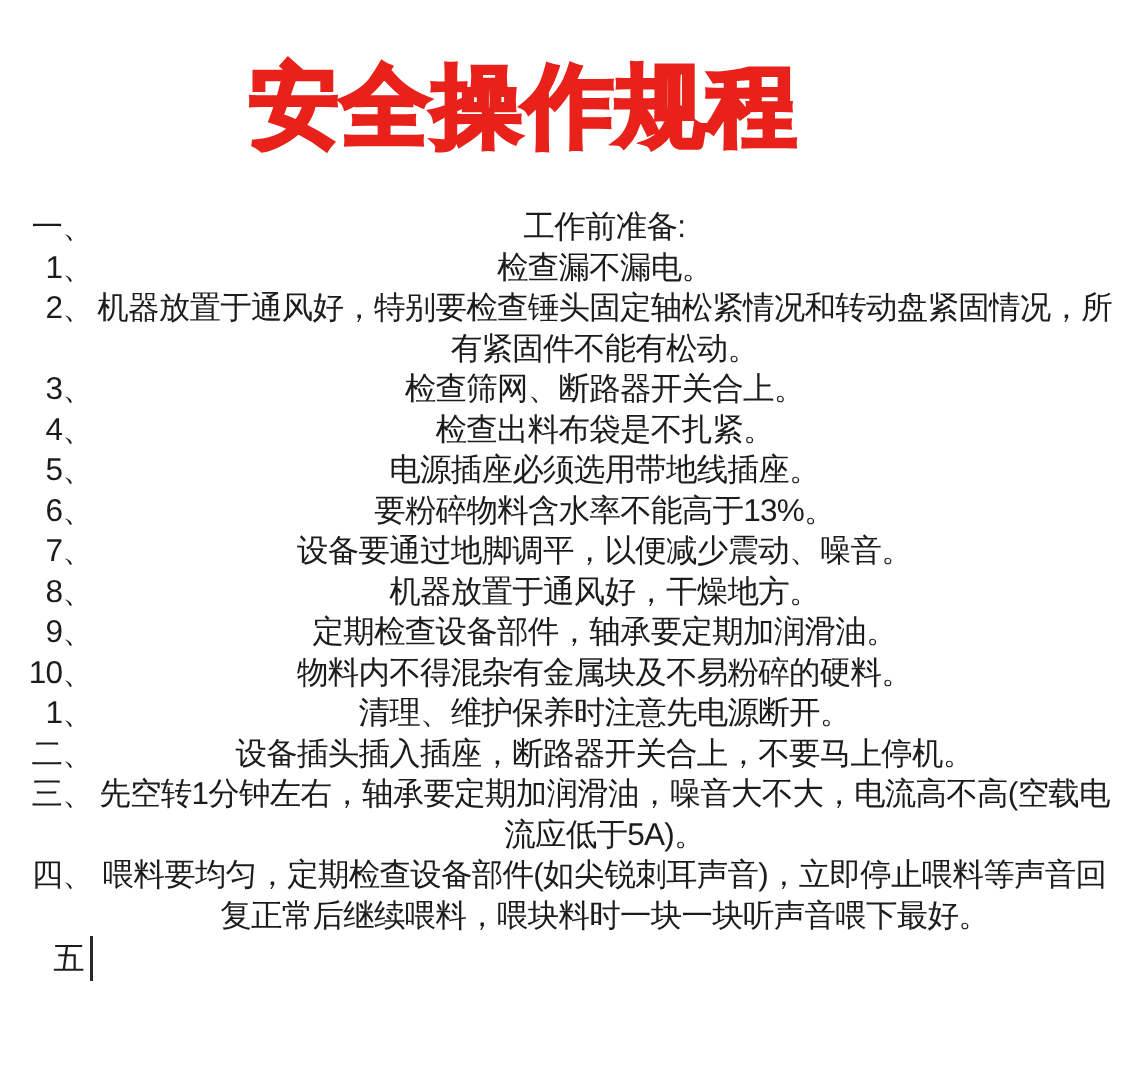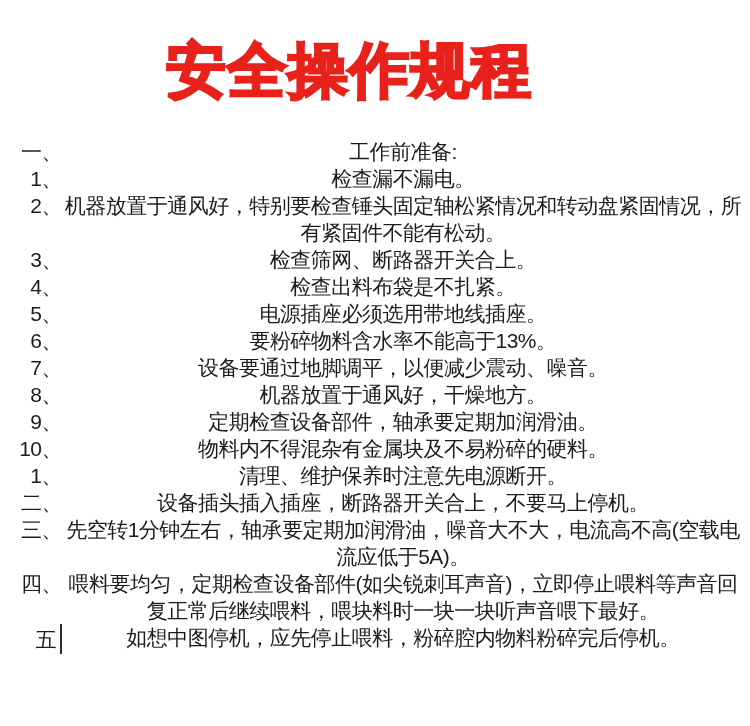--- a/index.html
+++ b/index.html
@@ -147,18 +147,17 @@
       <span class="txt">先空转1分钟左右，轴承要定期加润滑油，噪音大不大，电流高不高(空载电流应低于5A)。</span>
     </div>
 
     <div class="row">
       <span class="num">四、</span>
       <span class="txt">喂料要均匀，定期检查设备部件(如尖锐刺耳声音)，立即停止喂料等声音回复正常后继续喂料，喂块料时一块一块听声音喂下最好。</span>
     </div>
 
     <div class="row">
       <span class="num num-bar"><span>五</span><span class="cursor-bar"></span></span>
-      <span class="txt">如想中图停机，应先停止喂料，粉碎腔内物料粉碎完后停机。</span>
     </div>
 
 
   </div>
 </div>
 
 </body></html>

